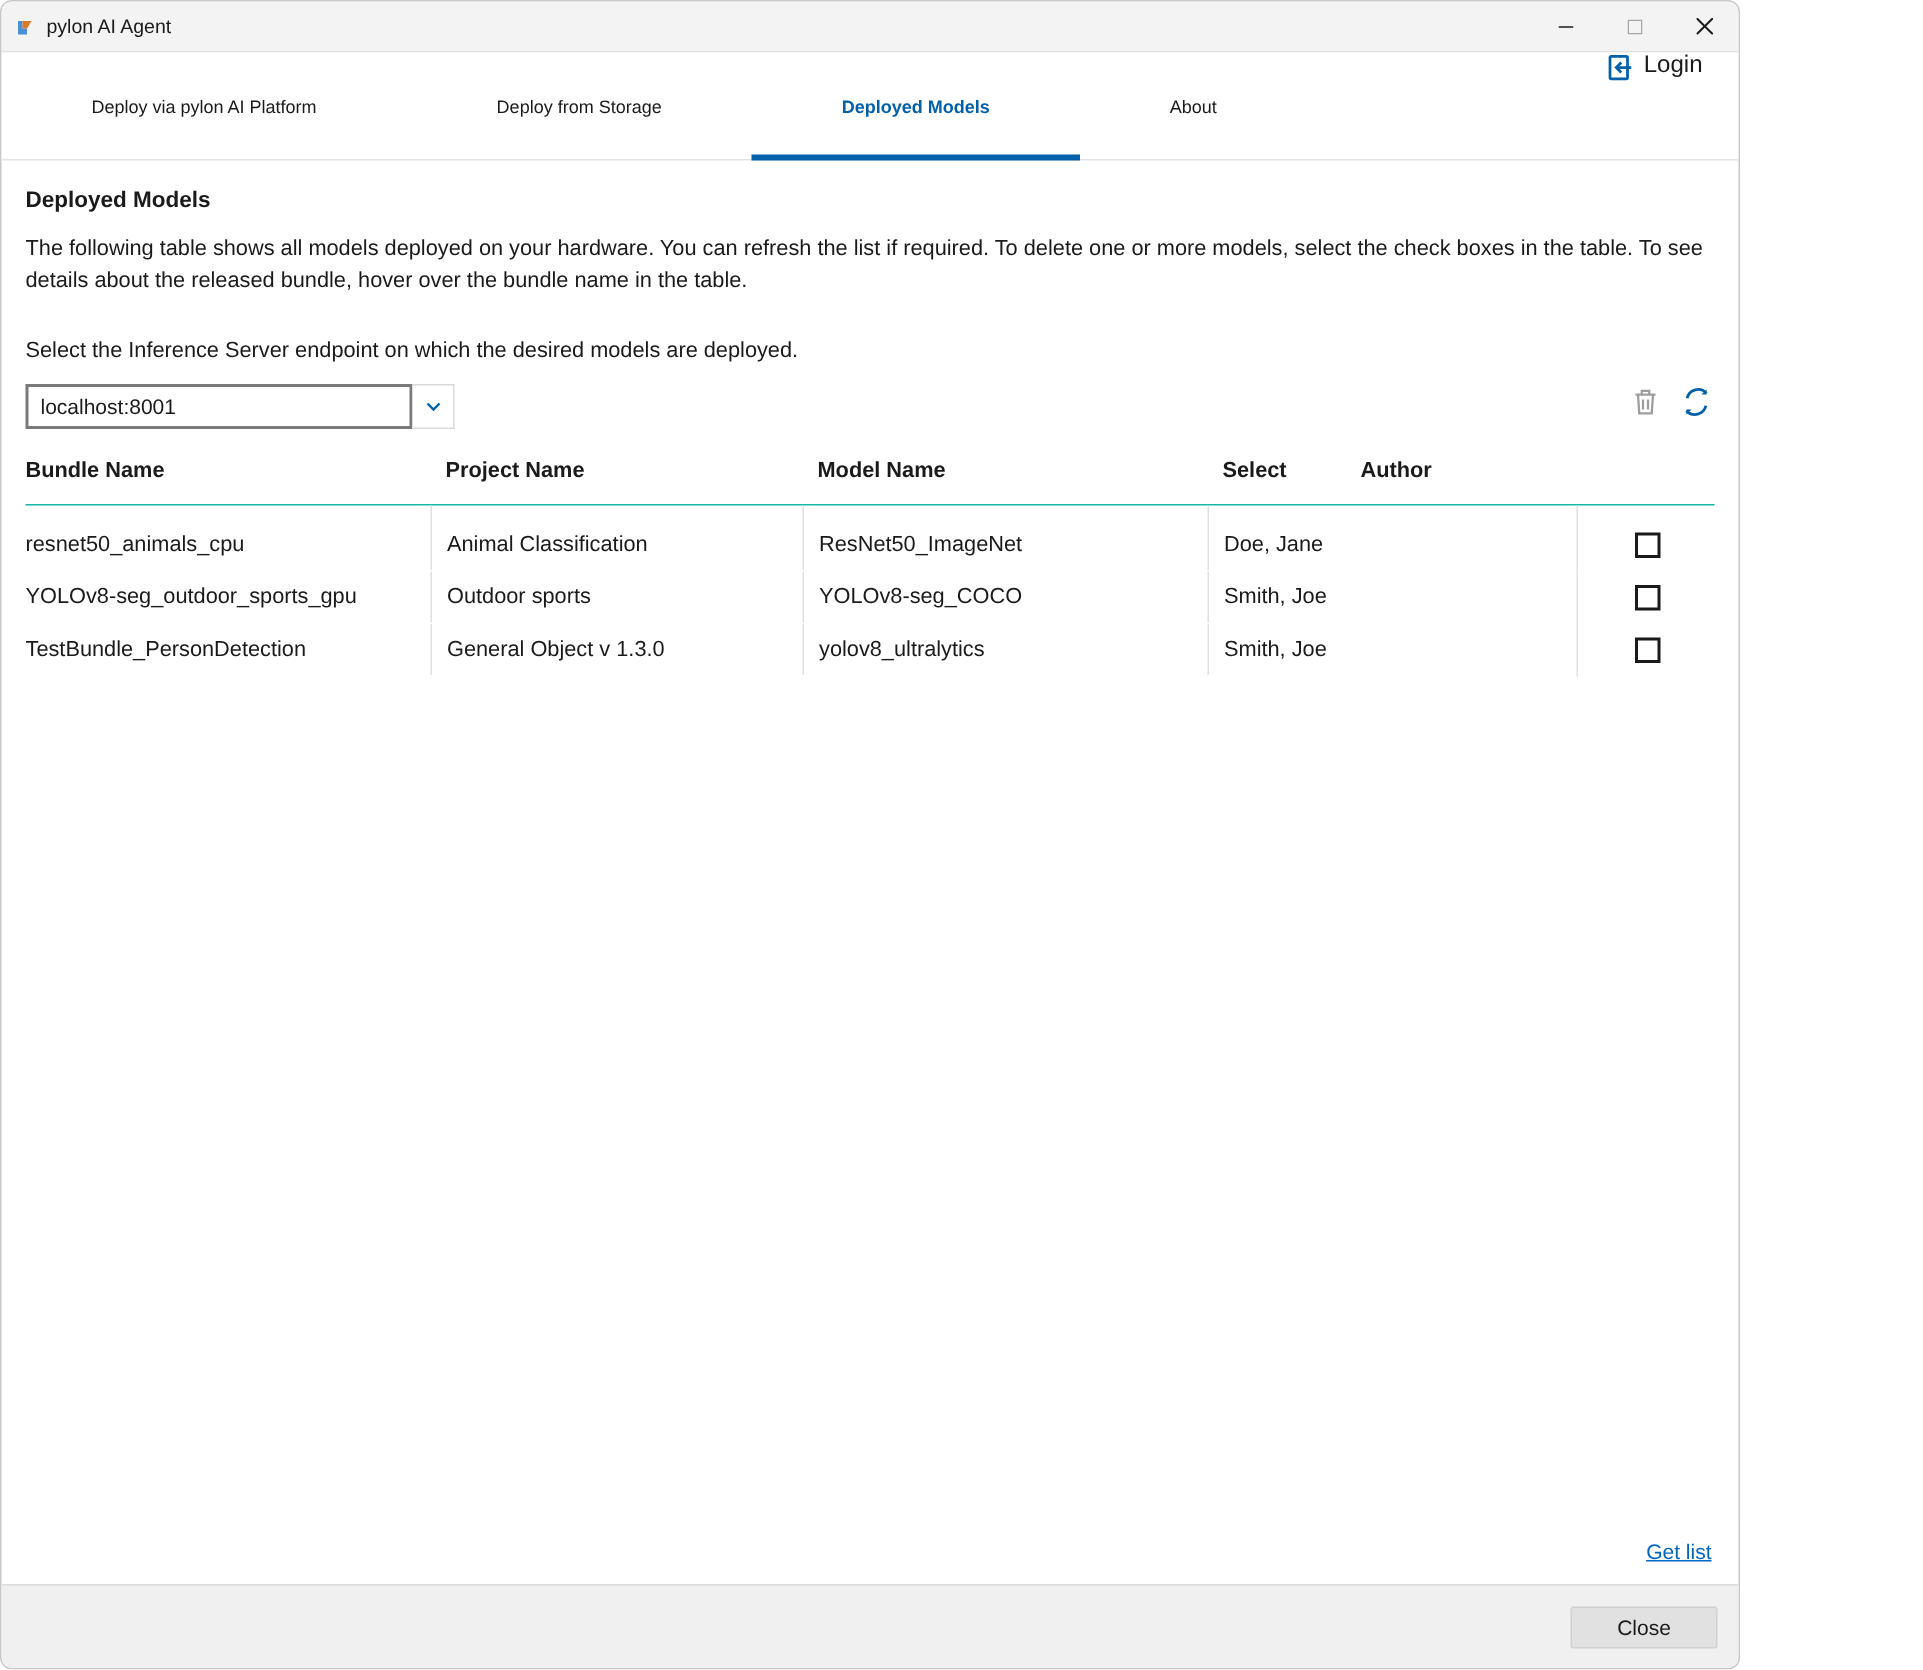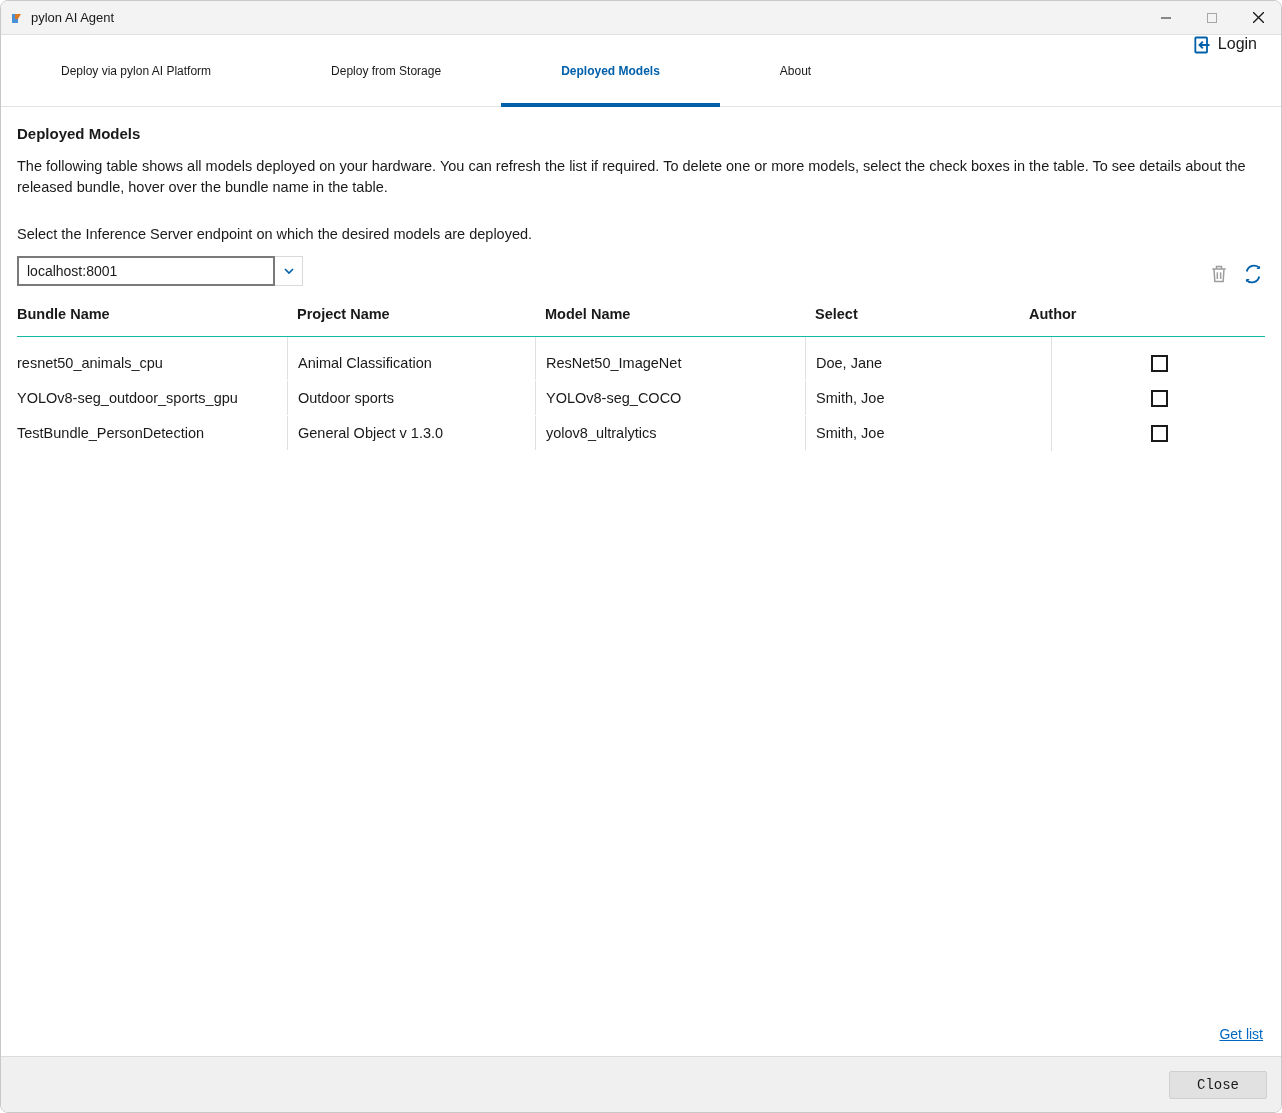--- a/index.html
+++ b/index.html
@@ -4,21 +4,21 @@
 <style>
 * { box-sizing: border-box; margin: 0; padding: 0; }
 body {
   font-family: "Segoe UI", Tahoma, sans-serif;
   font-size: 14px;
   color: #1a1a1a;
   background: #ffffff;
   overflow: hidden;
 }
 .window {
-  width: 1282px;
+  width: 1160px;
   height: 1113px;
   border: 1px solid #c8c8c8;
   border-radius: 8px;
   display: flex;
   flex-direction: column;
   overflow: hidden;
 }
 .titlebar {
   height: 34px;
   background: #f3f3f3;
@@ -112,21 +112,21 @@
   color: #1a1a1a;
   line-height: 1.45;
   margin-bottom: 28px;
 }
 .endpoint-label {
   font-size: 14.5px;
   margin-bottom: 14px;
 }
 .endpoint-row {
   display: flex;
-  align-items: flex-end;
+  align-items: flex-start;
   margin-bottom: 14px;
 }
 .combo {
   display: flex;
   align-items: stretch;
   height: 30px;
 }
 .combo input {
   width: 258px;
   border: 2px solid #7a7a7a;
@@ -225,21 +225,20 @@
   width: 98px;
   height: 28px;
   background: #e1e1e1;
   border: 1px solid #d0d0d0;
   border-radius: 2px;
   font-size: 14px;
   cursor: pointer;
   display: flex;
   align-items: center;
   justify-content: center;
-  font-family: Liberation Mono, monospace;
 }
 </style>
 </head>
 <body>
 
 <div class="window">
 
   <div class="titlebar">
     <span class="titlebar-icon">
       <svg width="14" height="14" viewBox="0 0 14 14">

